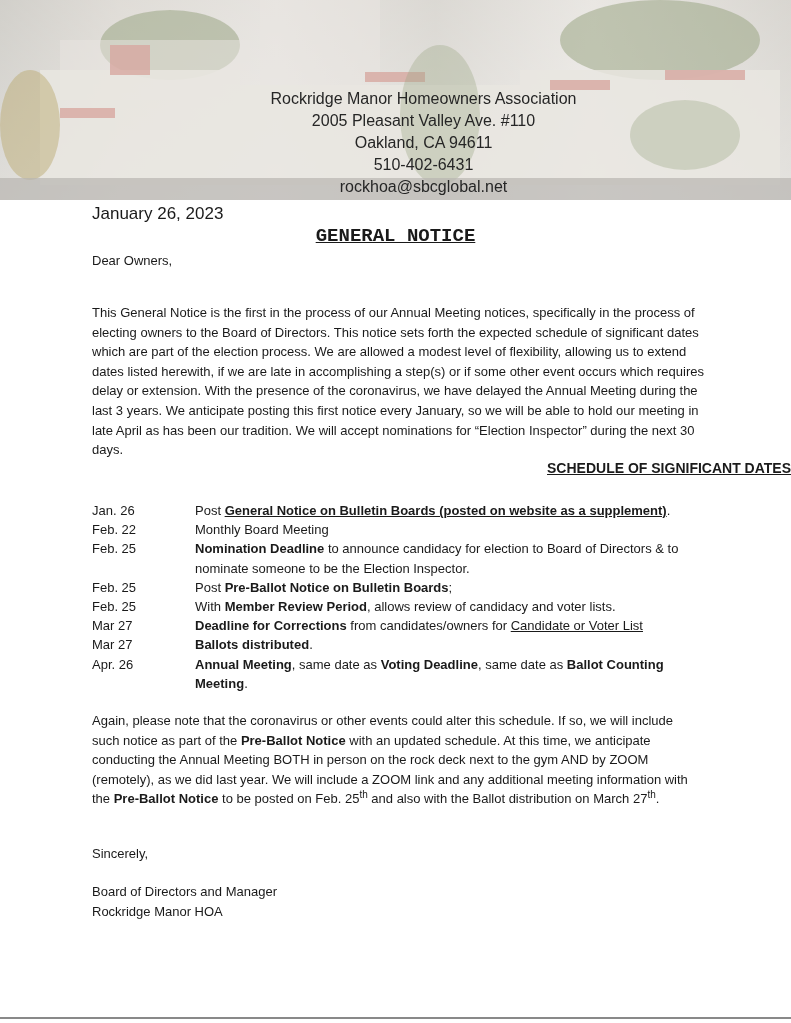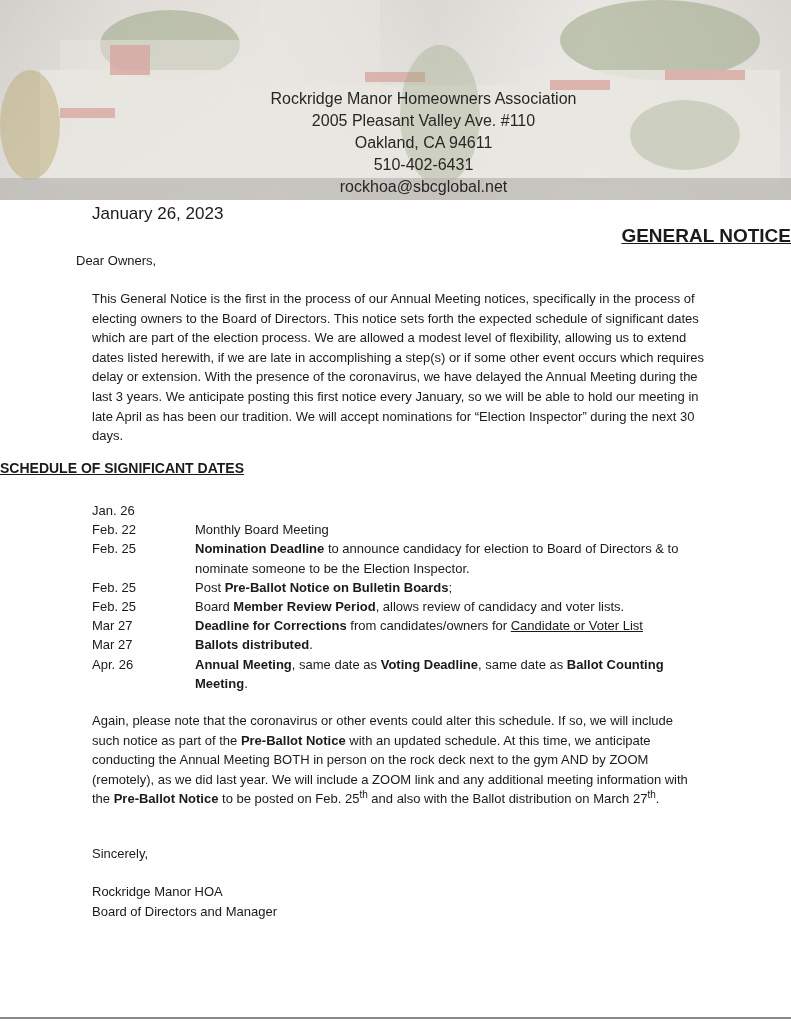--- a/index.html
+++ b/index.html
@@ -14,26 +14,26 @@
   .header .bldg { position: absolute; background: #e9e6e1; opacity: 0.85; }
   .header .roof { position: absolute; background: #d7a7a0; opacity: 0.8; }
   .header .tree { position: absolute; border-radius: 50%; background: #9aa585; opacity: 0.55; }
   .header .street { position: absolute; left: 0; bottom: 0; width: 100%; height: 22px; background: #b8b5b0; opacity: 0.7; }
   .addr {
     position: absolute; left: 0; top: 88px; width: 791px; text-align: center;
     font-size: 16px; line-height: 22px; color: #262626; padding-left: 28px;
   }
   .addr div { margin: 0; }
   .date { position: absolute; left: 92px; top: 204px; font-size: 17px; }
-  .title { position: absolute; left: 0; width: 791px; top: 225px; text-align: right;
-           font-size: 19px; font-weight: bold; text-decoration: underline; }
-  .salutation { position: absolute; left: 76px; top: 253px; font-size: 13px; }
+  .title { position: absolute; left: 0; width: 791px; top: 225px; text-align: center;
+           font-size: 19px; font-weight: bold; text-decoration: underline; font-family: Liberation Mono, monospace; }
+  .salutation { position: absolute; left: 92px; top: 253px; font-size: 13px; }
   .para { position: absolute; left: 92px; width: 612px; font-size: 13px; line-height: 19.6px; }
-  .p1 { top: 289px; }
-  .subtitle { position: absolute; left: 0; width: 791px; top: 460px; text-align: left;
+  .p1 { top: 303px; }
+  .subtitle { position: absolute; left: 0; width: 791px; top: 460px; text-align: right;
               font-size: 14px; font-weight: bold; text-decoration: underline; }
   .sched { position: absolute; left: 92px; top: 501px; width: 620px; font-size: 13px; line-height: 19.2px; }
   .row { display: flex; }
   .row .d { width: 103px; flex: none; }
   .row .t { flex: 1; }
   .b { font-weight: bold; }
   .u { text-decoration: underline; }
   .p2 { top: 711px; }
   .sign1 { position: absolute; left: 92px; top: 846px; font-size: 13px; }
   .sign2 { position: absolute; left: 92px; top: 882px; font-size: 13px; line-height: 19.6px; }
@@ -72,52 +72,53 @@
 <div class="date">January 26, 2023</div>
 <div class="title">GENERAL NOTICE</div>
 <div class="salutation">Dear Owners,</div>
 <div class="para p1">This General Notice is the first in the process of our Annual Meeting notices, specifically in the process of electing owners to the Board of Directors.  This notice sets forth the expected schedule of significant dates which are part of the election process.  We are allowed a modest level of flexibility, allowing us to extend dates listed herewith, if we are late in accomplishing a step(s) or if some other event occurs which requires delay or extension.  With the presence of the coronavirus, we have delayed the Annual Meeting during the last 3 years.  We anticipate posting this first notice every January, so we will be able to hold our meeting in late April as has been our tradition. We will accept nominations for “Election Inspector” during the next 30 days.</div>
 
 <div class="subtitle">SCHEDULE OF SIGNIFICANT DATES</div>
 
 <div class="sched">
   <div class="row">
     <span class="d">Jan.  26</span>
+    <span class="t"><span>Post </span><span class="b u">General Notice on Bulletin Boards (posted on website as a supplement)</span><span>.</span></span>
   </div>
   <div class="row">
     <span class="d">Feb. 22</span>
     <span class="t">Monthly Board Meeting</span>
   </div>
   <div class="row">
     <span class="d">Feb. 25</span>
     <span class="t"><span class="b">Nomination Deadline</span><span> to announce candidacy for election to Board of Directors &amp; to nominate someone to be the Election Inspector.</span></span>
   </div>
   <div class="row">
     <span class="d">Feb. 25</span>
     <span class="t"><span>Post </span><span class="b">Pre-Ballot Notice on Bulletin Boards</span><span>;</span></span>
   </div>
   <div class="row">
     <span class="d">Feb. 25</span>
-    <span class="t"><span>Board </span><span class="b">Member Review Period</span><span>, allows review of candidacy and voter lists.</span></span>
+    <span class="t"><span>With </span><span class="b">Member Review Period</span><span>, allows review of candidacy and voter lists.</span></span>
   </div>
   <div class="row">
     <span class="d">Mar 27</span>
     <span class="t"><span class="b">Deadline for Corrections</span><span> from candidates/owners for </span><span class="u">Candidate or Voter List</span></span>
   </div>
   <div class="row">
     <span class="d">Mar 27</span>
     <span class="t"><span class="b">Ballots distributed</span><span>.</span></span>
   </div>
   <div class="row">
     <span class="d">Apr. 26</span>
     <span class="t"><span class="b">Annual Meeting</span><span>, same date as </span><span class="b">Voting Deadline</span><span>, same date as </span><span class="b">Ballot Counting Meeting</span><span>.</span></span>
   </div>
 </div>
 
 <div class="para p2"><span>Again, please note that the coronavirus or other events could alter this schedule.  If so, we will include such notice as part of the </span><span class="b">Pre-Ballot Notice</span><span> with an updated schedule.  At this time, we anticipate conducting the Annual Meeting BOTH in person on the rock deck next to the gym AND by ZOOM (remotely), as we did last year.  We will include a ZOOM link and any additional meeting information with the </span><span class="b">Pre-Ballot Notice</span><span> to be posted on Feb. 25</span><sup>th</sup><span> and also with the Ballot distribution on March 27</span><sup>th</sup><span>.</span></div>
 
 <div class="sign1">Sincerely,</div>
 <div class="sign2">
+  <div>Board of Directors and Manager</div>
   <div>Rockridge Manor HOA</div>
-  <div>Board of Directors and Manager</div>
 </div>
 
 <div class="edge"></div>
 
 </body></html>

